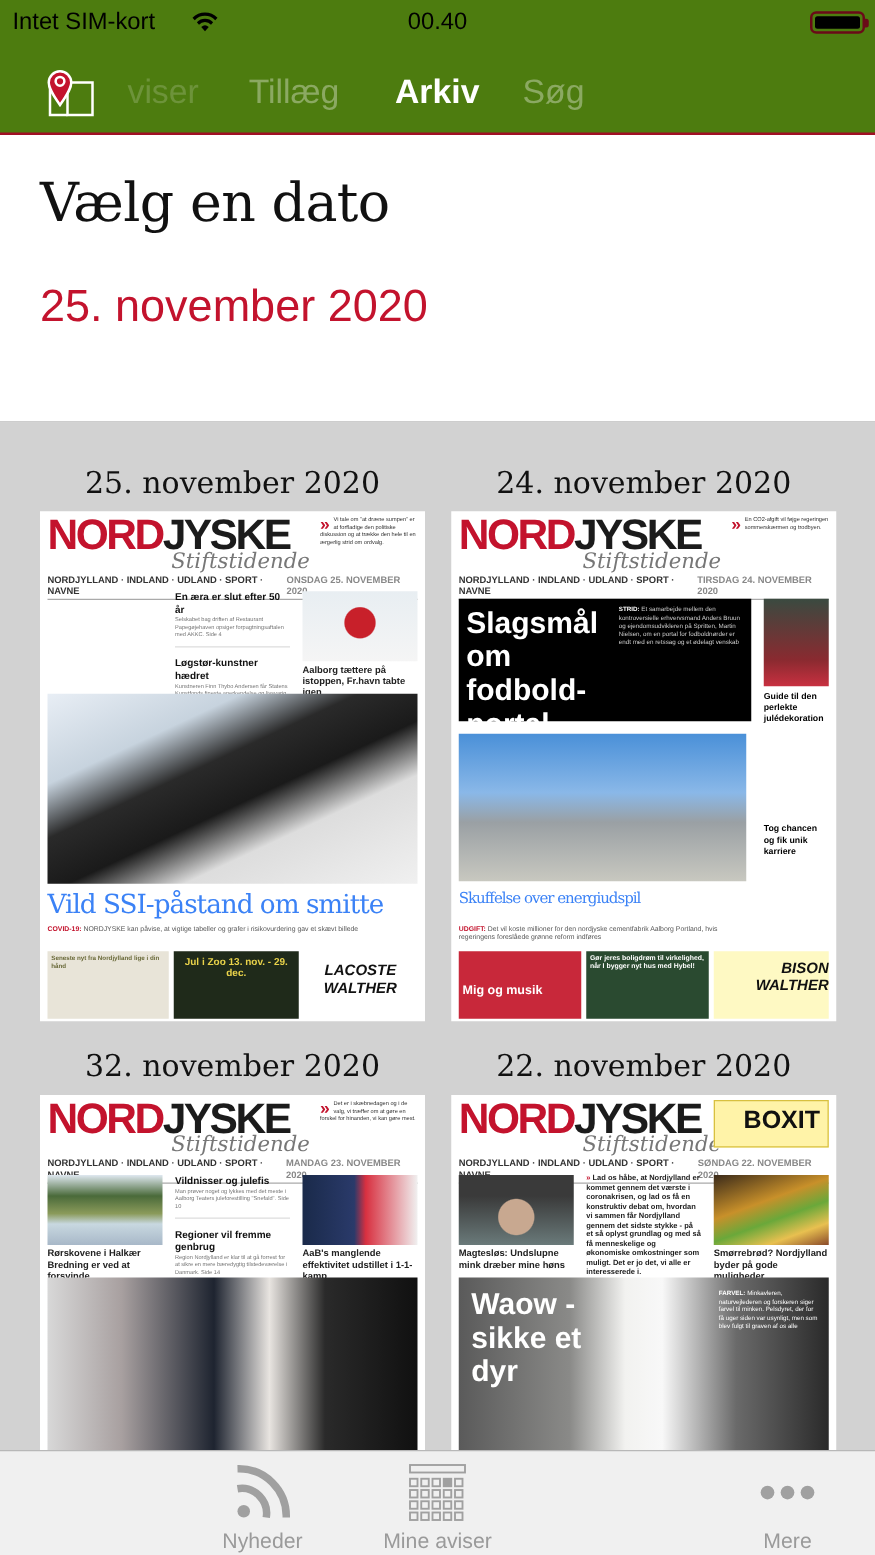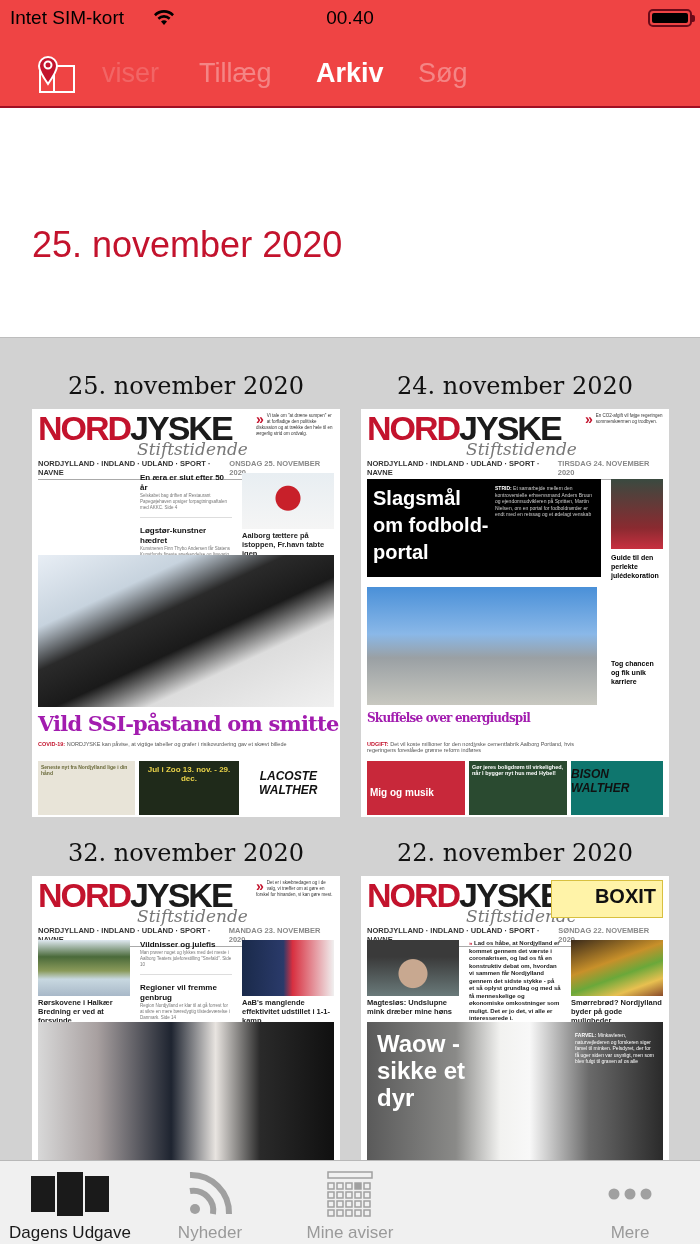--- a/index.html
+++ b/index.html
@@ -1,17 +1,17 @@
 <!DOCTYPE html>
 <html><head>
 <meta charset="utf-8">
 <style>
   * { box-sizing: border-box; margin: 0; padding: 0; }
   body { width: 700px; height: 1244px; overflow: hidden; background: #d2d2d2; font-family: "Liberation Sans", sans-serif; position: relative; }
-  .header { position: absolute; left: 0; top: 0; width: 700px; height: 108px; background: #ef4444; }
+  .header { position: absolute; left: 0; top: 0; width: 700px; height: 108px; background: #4d7c0f; }
   .status { position: absolute; top: 0; left: 0; width: 700px; height: 36px; color: #000; font-size: 19px; }
   .status .carrier { position: absolute; left: 10px; top: 7px; }
   .status .wifi { position: absolute; left: 152px; top: 8px; }
   .status .time { position: absolute; left: 0; right: 0; top: 7px; text-align: center; font-weight: 500; }
   .status .battery { position: absolute; right: 8px; top: 9px; width: 44px; height: 18px; border: 2px solid #6a0a18; border-radius: 5px; padding: 2px; }
   .status .battery .fill { width: 100%; height: 100%; background: #000; border-radius: 2px; }
   .status .battery:after { content: ""; position: absolute; right: -5px; top: 4px; width: 3px; height: 7px; background: #6a0a18; border-radius: 0 2px 2px 0; }
   .nav { position: absolute; top: 50px; left: 0; width: 700px; height: 48px; }
   .nav .mapicon { position: absolute; left: 36px; top: 4px; }
   .nav .tab { position: absolute; top: 8px; font-size: 27px; color: rgba(255,255,255,0.35); }
@@ -33,21 +33,21 @@
   .quote b { color: #c3132d; font-size: 14px; float: left; margin-right: 3px; line-height: 12px; }
   .sections { position: absolute; left: 6px; right: 6px; top: 50px; border-bottom: 1px solid #aaa; font-size: 7.5px; font-weight: 700; color: #333; display: flex; justify-content: space-between; padding-bottom: 2px; }
   .sections .d { color: #888; }
   .teaser { position: absolute; top: 64px; height: 80px; }
   .teaser .img { width: 100%; height: 56px; }
   .teaser .cap { font-size: 7.5px; font-weight: 700; color: #222; line-height: 9px; margin-top: 2px; }
   .midcol { position: absolute; left: 108px; width: 92px; top: 64px; }
   .midcol .h { font-size: 8px; font-weight: 700; color: #111; line-height: 10px; }
   .midcol .t { font-size: 4.5px; color: #777; line-height: 6px; margin-bottom: 8px; border-bottom: 1px solid #ddd; padding-bottom: 6px; }
   .bigimg { position: absolute; left: 6px; right: 6px; top: 146px; height: 152px; }
-  .headline { position: absolute; left: 6px; right: 16px; top: 302px; font-family: "DejaVu Serif", serif; font-weight: 700; font-size: 21px; color: #a21caf; letter-spacing: -0.8px; white-space: nowrap; }
+  .headline { position: absolute; left: 6px; right: 16px; top: 302px; font-family: "DejaVu Serif", serif; font-weight: 400; font-size: 21px; color: #3b82f6; letter-spacing: -0.8px; white-space: nowrap; }
   .sub { position: absolute; left: 6px; right: 6px; top: 332px; font-size: 5.5px; color: #555; }
   .sub b { color: #c3132d; }
   .ads { position: absolute; left: 6px; right: 6px; top: 352px; height: 54px; display: flex; gap: 4px; }
   .ad { flex: 1; position: relative; overflow: hidden; font-weight: 700; }
   .tabbar { position: absolute; left: 0; top: 1160px; width: 700px; height: 84px; background: #f0f0f0; border-top: 1px solid #b8b8b8; }
   .tb { position: absolute; top: 0; width: 140px; height: 84px; text-align: center; }
   .tb .ic { position: absolute; left: 0; right: 0; top: 8px; height: 50px; display: flex; justify-content: center; align-items: center; }
   .tb .lbl { position: absolute; left: 0; right: 0; top: 62px; font-size: 17px; color: #9a9a9a; }
   .tb.active .lbl { color: #1a1a1a; }
 </style>
@@ -80,20 +80,21 @@
     </span>
     <span class="tab fade" style="left:102px">viser</span>
     <span class="tab" style="left:199px">Tillæg</span>
     <span class="tab active" style="left:316px">Arkiv</span>
     <span class="tab" style="left:418px">Søg</span>
   </div>
   <div class="header-shadow"></div>
 </div>
 
 <div class="titlearea">
+  <h1>Vælg en dato</h1>
   <div class="seldate">25. november 2020</div>
 </div>
 
 <div class="grid">
 
   <div class="item" style="left:32px;top:27px">
     <div class="dlabel">25. november 2020</div>
     <div class="paper" style="top:43px">
       <div class="masthead"><span class="nord">NORD</span><span class="jyske">JYSKE</span></div>
       <div class="stift">Stiftstidende</div>
@@ -127,33 +128,33 @@
     <div class="dlabel">24. november 2020</div>
     <div class="paper" style="top:43px">
       <div class="masthead"><span class="nord">NORD</span><span class="jyske">JYSKE</span></div>
       <div class="stift">Stiftstidende</div>
       <div class="quote"><b>»</b><span>En CO2-afgift vil føjge regeringen sommerskærmen og trodbyen.</span></div>
       <div class="sections">
           <span>NORDJYLLAND · INDLAND · UDLAND · SPORT · NAVNE</span>
           <span class="d">TIRSDAG 24. NOVEMBER 2020</span>
         </div>
       <div style="position:absolute;left:6px;top:70px;width:234px;height:98px;background:#000;padding:6px">
-        <div style="color:#fff;font-weight:700;font-size:20px;line-height:27px;width:120px">Slagsmål om fodbold-portal</div>
+        <div style="color:#fff;font-weight:700;font-size:24px;line-height:27px;width:120px">Slagsmål om fodbold-portal</div>
         <div style="position:absolute;left:128px;top:6px;width:98px;color:#ccc;font-size:5px;line-height:6.5px"><b style="color:#fff">STRID:</b> <span>Et samarbejde mellem den kontroversielle erhvervsmand Anders Bruun og ejendomsudvikleren på Spritten, Martin Nielsen, om en portal for fodboldnørder er endt med en retssag og et ødelagt venskab</span></div>
       </div>
       <div style="position:absolute;left:250px;top:70px;width:52px;height:70px;background:linear-gradient(180deg,#3a4a40,#8a2a30 70%,#c83040)"></div>
       <div style="position:absolute;left:250px;top:144px;width:52px;font-size:7px;font-weight:700;line-height:9px">Guide til den perlekte julédekoration</div>
       <div style="position:absolute;left:250px;top:250px;width:52px;font-size:7px;font-weight:700;line-height:9px">Tog chancen og fik unik karriere</div>
       <div class="bigimg" style="right:72px;top:178px;height:118px;background:linear-gradient(180deg,#4a90d8 0%,#8ab8e8 40%,#9aa0a4 60%,#c8c8c0 100%)"></div>
       <div class="headline" style="font-size:12px">Skuffelse over energiudspil</div>
       <div class="sub" style="right:72px"><b>UDGIFT:</b> <span>Det vil koste millioner for den nordjyske cementfabrik Aalborg Portland, hvis regeringens foreslåede grønne reform indføres</span></div>
       <div class="ads">
         <div class="ad" style="background:#c8283a;color:#fff;font-size:10px;padding:26px 3px 0">Mig og musik</div>
         <div class="ad" style="background:#2a4a30;color:#fff;font-size:5.5px;padding:3px">Gør jeres boligdrøm til virkelighed, når I bygger nyt hus med Hybel!</div>
-        <div class="ad" style="background:#0f766e;color:#111;font-size:12px;text-align:left;padding-top:6px;font-style:italic">BISON WALTHER</div>
+        <div class="ad" style="background:#fef9c3;color:#111;font-size:12px;text-align:right;padding-top:6px;font-style:italic">BISON WALTHER</div>
       </div>
     </div>
   </div>
 
   <div class="item" style="left:32px;top:494px">
     <div class="dlabel">32. november 2020</div>
     <div class="paper" style="top:43px">
       <div class="masthead"><span class="nord">NORD</span><span class="jyske">JYSKE</span></div>
       <div class="stift">Stiftstidende</div>
       <div class="quote"><b>»</b><span>Det er i skæbnedagen og i de valg, vi træffer om at gøre en forskel for hinanden, vi kan gøre mest.</span></div>
@@ -179,21 +180,21 @@
         <div style="position:absolute;inset:0;background:linear-gradient(90deg,#d8d8d8 0%,#a8a0a0 20%,#1e2430 45%,#e8e4e0 60%,#2a2a2a 75%,#101010 100%)"></div>
       </div>
     </div>
   </div>
 
   <div class="item" style="left:361px;top:494px">
     <div class="dlabel">22. november 2020</div>
     <div class="paper" style="top:43px">
       <div class="masthead"><span class="nord">NORD</span><span class="jyske">JYSKE</span></div>
       <div class="stift">Stiftstidende</div>
-      <div style="position:absolute;right:6px;top:4px;width:112px;height:38px;background:#fff3a8;border:1px solid #d8c040;text-align:right;padding:4px 6px;font-weight:700;font-size:20px;color:#111">BOXIT</div>
+      <div style="position:absolute;right:6px;top:4px;width:92px;height:38px;background:#fff3a8;border:1px solid #d8c040;text-align:right;padding:4px 6px;font-weight:700;font-size:20px;color:#111">BOXIT</div>
       <div class="sections">
           <span>NORDJYLLAND · INDLAND · UDLAND · SPORT · NAVNE</span>
           <span class="d">SØNDAG 22. NOVEMBER 2020</span>
         </div>
       <div class="teaser" style="left:6px;width:92px">
         <div class="img" style="background:radial-gradient(circle at 50% 60%,#c8a890 0,#c8a890 14px,transparent 15px),linear-gradient(180deg,#3a3a3a 30%,#6a7a7a 100%)"></div>
         <div class="cap">Magtesløs: Undslupne mink dræber mine høns</div>
       </div>
       <div class="midcol" style="font-size:6px;font-weight:700;line-height:7.5px;color:#222"><span style="color:#c3132d">» </span><span>Lad os håbe, at Nordjylland er kommet gennem det værste i coronakrisen, og lad os få en konstruktiv debat om, hvordan vi sammen får Nordjylland gennem det sidste stykke - på et så oplyst grundlag og med så få menneskelige og økonomiske omkostninger som muligt. Det er jo det, vi alle er interesserede i.</span></div>
       <div class="teaser" style="left:210px;width:92px">
@@ -202,30 +203,20 @@
       </div>
       <div class="bigimg" style="height:270px;background:linear-gradient(90deg,#5a5a5a 0%,#8a8a88 30%,#f2f2f0 45%,#f8f8f8 55%,#6a6a6a 75%,#2a2a2a 100%)">
         <div style="position:absolute;left:10px;top:8px;color:#fff;font-weight:700;font-size:24px;line-height:27px;width:100px">Waow - sikke et dyr</div>
         <div style="position:absolute;right:8px;top:10px;width:80px;color:#fff;font-size:5px;line-height:6.5px"><b>FARVEL:</b> <span>Minkavleren, naturvejlederen og forskeren siger farvel til minken. Pelsdyret, der for få uger siden var usynligt, men som blev fulgt til graven af os alle</span></div>
       </div>
     </div>
   </div>
 </div>
 
 <div class="tabbar">
-  <div class="tb active" style="left:0">
-    <div class="ic">
-      <svg width="80" height="44" viewBox="0 0 80 44">
-          <rect x="1" y="4" width="24" height="36" fill="#1a1a1a"></rect>
-          <rect x="27" y="0" width="26" height="44" fill="#1a1a1a"></rect>
-          <rect x="55" y="4" width="24" height="36" fill="#1a1a1a"></rect>
-        </svg>
-    </div>
-    <div class="lbl">Dagens Udgave</div>
-  </div>
   <div class="tb" style="left:140px">
     <div class="ic">
       <svg width="46" height="46" viewBox="0 0 46 46" fill="none" stroke="#a0a0a0" stroke-width="6">
           <circle cx="8" cy="38" r="5" fill="#a0a0a0" stroke="none"></circle>
           <path d="M3 20 A20 20 0 0 1 26 43"></path>
           <path d="M3 4 A38 38 0 0 1 42 43"></path>
         </svg>
     </div>
     <div class="lbl">Nyheder</div>
   </div>

